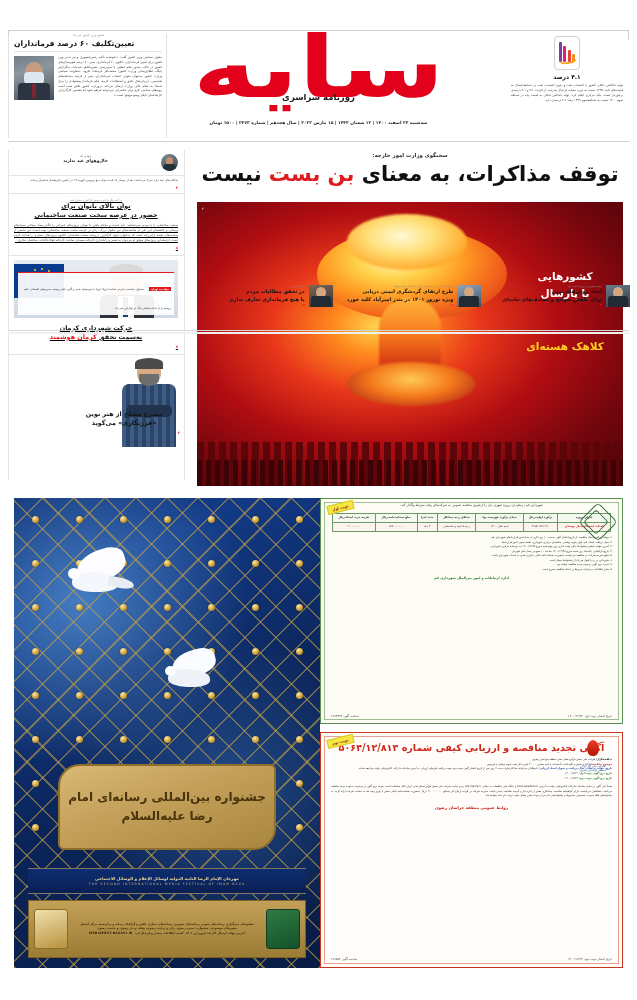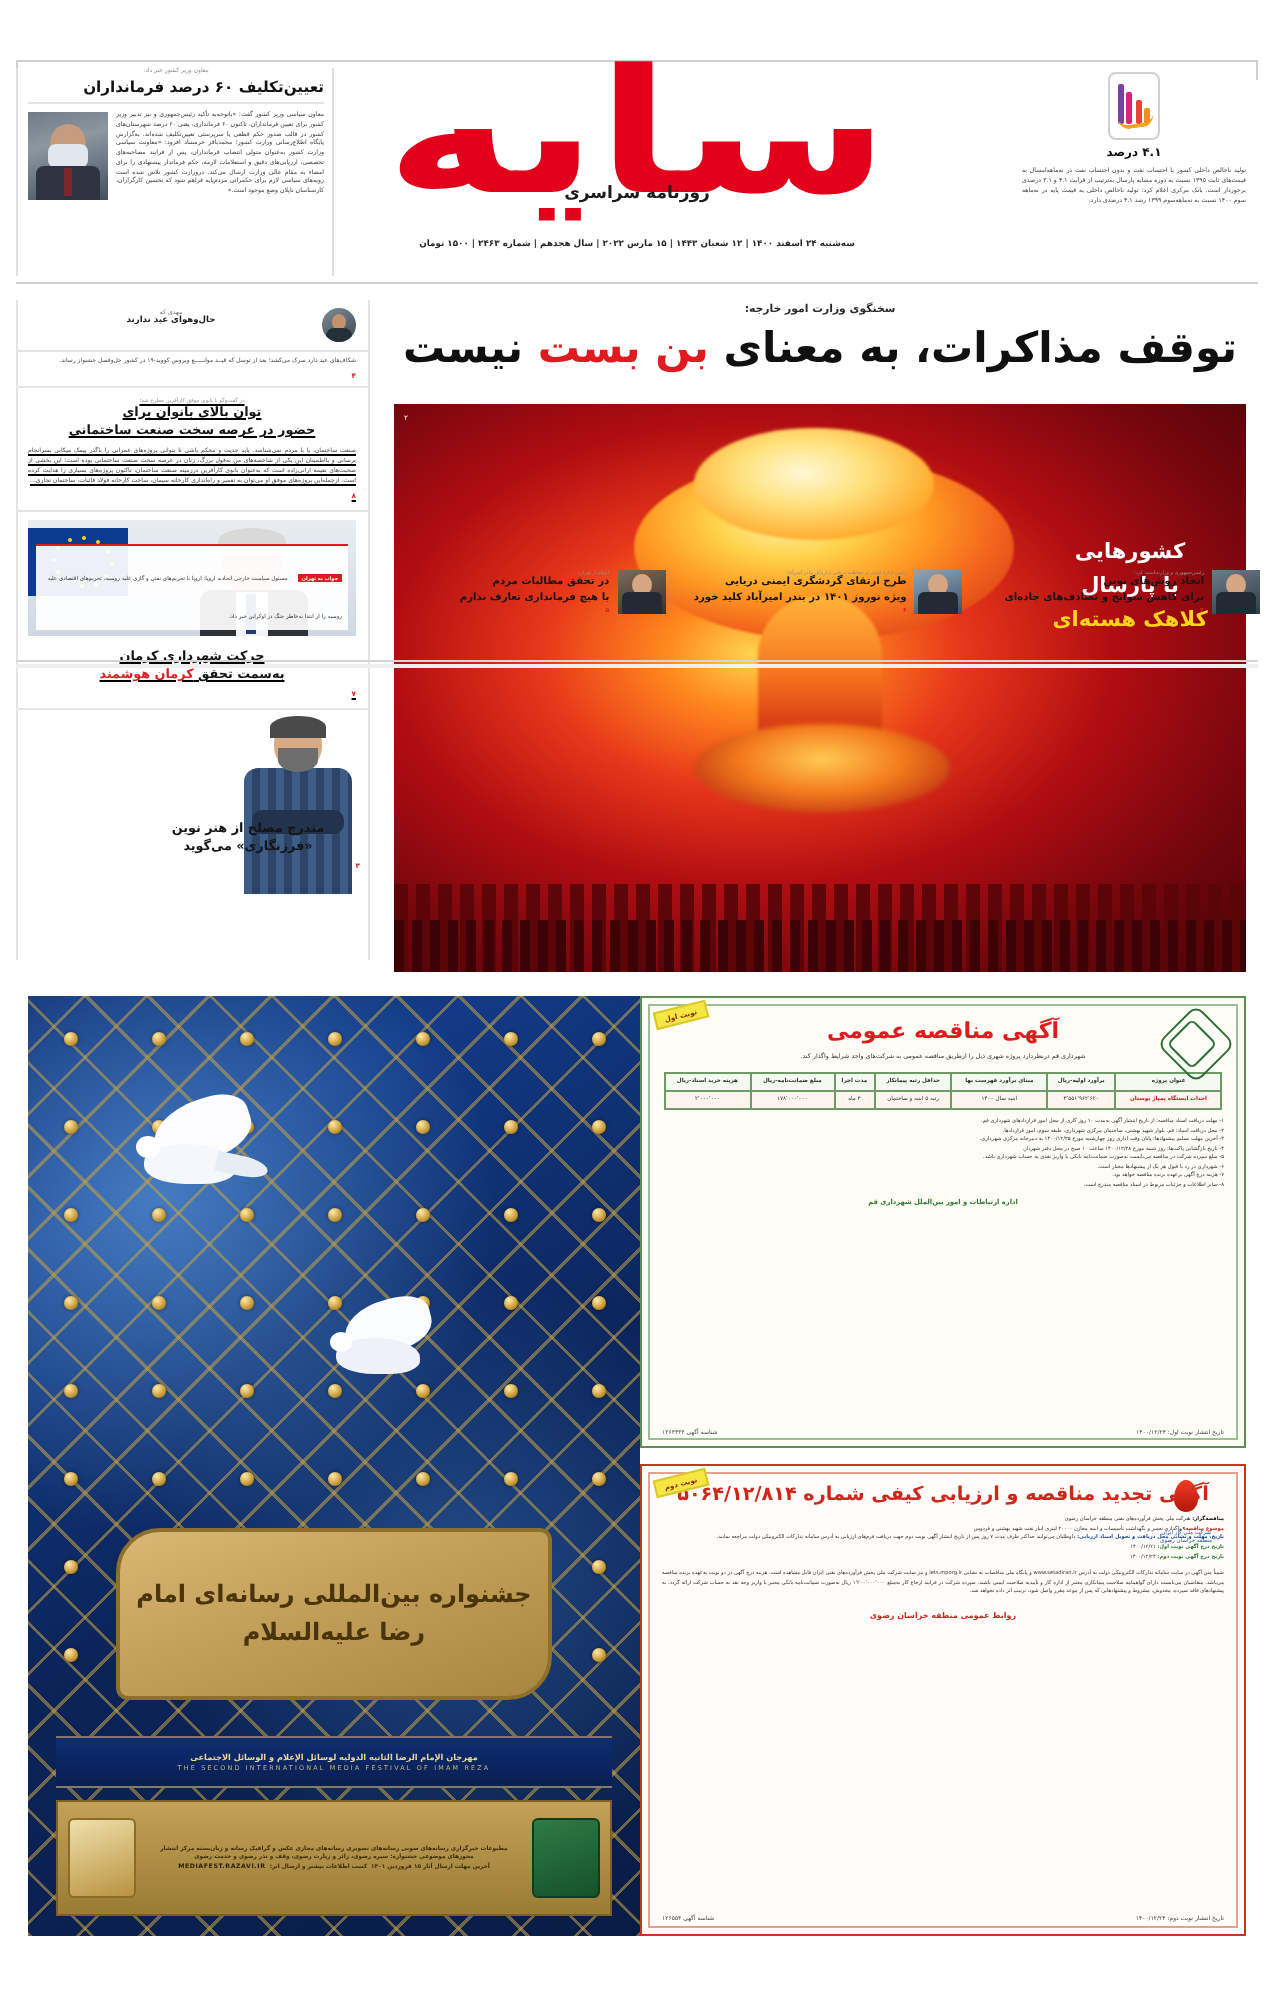--- a/index.html
+++ b/index.html
@@ -50,21 +50,21 @@
   .stat-icon b { display:block; width:3.2px; border-radius:1px; }
   .sb1{height:8px;background:#f0901e;} .sb2{height:12px;background:#ef4036;}
   .sb3{height:16px;background:#e0207a;} .sb4{height:20px;background:#7b3fa0;}
   .stat-swoosh{position:absolute;left:4px;bottom:5px;width:18px;height:6px;border-bottom:2px solid #f6a11d;border-radius:0 0 10px 10px;transform:rotate(-8deg);}
   .stat-num { text-align:center; font-size:6px; font-weight:700; color:#111; margin-top:3px; }
   .stat-body { font-size:3.1px; line-height:1.6; color:#3c3c3c; text-align:justify; margin-top:3px; }
 
   
   .tl-article { position:absolute; left:14px; top:33px; width:148px; }
   .tl-kicker { font-size:3px; color:#8d8d8d; text-align:center; margin-bottom:2px;}
-  .tl-title { font-size:7.6px; font-weight:700; color:#121212; text-align:right; letter-spacing:-0.3px;}
+  .tl-title { font-size:7.6px; font-weight:700; color:#121212; text-align:left; letter-spacing:-0.3px;}
   .tl-rule { height:1px; background:#e3e3e3; margin:3px 0 3px 0;}
   .tl-flow { margin-top:3px; }
   .tl-photo {
     float:left; width:40px; height:44px; margin:1px 4px 2px 0;
     background: linear-gradient(165deg,#6f7c86 0%, #8c98a0 35%, #43505c 100%);
     position:relative; overflow:hidden;
   }
   .tl-photo .head{position:absolute;left:11px;top:6px;width:18px;height:20px;border-radius:50%;background:#c79b7e;}
   .tl-photo .mask{position:absolute;left:10px;top:16px;width:20px;height:12px;border-radius:4px;background:#dfe7ef;}
   .tl-photo .body{position:absolute;left:4px;top:27px;width:32px;height:18px;background:#2b3440;border-radius:4px 4px 0 0;}
@@ -138,21 +138,21 @@
   .mushroom-stem { position:absolute; left:182px; top:96px; width:62px; height:96px; border-radius:30px 30px 16px 16px;
      background: linear-gradient(180deg,#ffb43a 0%, #f6761d 40%, #cf2d12 75%, #8a0b0d 100%); filter: blur(0.8px);}
   .mushroom-base { position:absolute; left:150px; top:160px; width:128px; height:44px; border-radius:50%;
      background: radial-gradient(ellipse at 50% 40%, #ffca52 0%, #f47a1c 45%, #a31310 100%); filter: blur(1.2px);}
   .skyline { position:absolute; left:0; bottom:0; width:426px; height:44px;
      background: repeating-linear-gradient(90deg, #5a0508 0 7px, transparent 7px 11px); opacity:.95;}
   .skyline2 { position:absolute; left:0; bottom:0; width:426px; height:26px;
      background: repeating-linear-gradient(90deg, #3c0206 0 5px, transparent 5px 9px);}
   .hero-overlay { position:absolute; right:8px; top:66px; width:100px; text-align:center;}
   .hov-l { font-size:10.5px; font-weight:800; color:#ffffff; line-height:1.6; letter-spacing:-0.3px;}
-  .hov-l.y { color:#ffd21e; }
+  .hov-l.y { color:#ffd21e;margin-top:36px; }
   .hero-pg { position:absolute; left:12px; top:57px; font-size:3.6px; color:#fff; }
 
   
   .strip { position:absolute; left:190px; top:283px; width:440px; height:42px; display:flex; gap:6px;}
   .strip-item { flex:1; display:flex; gap:4px; align-items:flex-start; padding-top:2px;}
   .si-photo { width:24px; height:22px; flex:0 0 24px; position:relative; overflow:hidden; background:#9aa6b2;}
   .si-photo.p1{background:linear-gradient(160deg,#6d7c8a,#2f3c49);}
   .si-photo.p2{background:linear-gradient(160deg,#8fa6bb,#3b5268);}
   .si-photo.p3{background:linear-gradient(160deg,#7b6a5c,#3a2f27);}
   .si-photo .hh{position:absolute;left:7px;top:2px;width:10px;height:11px;border-radius:50%;background:#d3a782;}
@@ -538,21 +538,20 @@
       </div>
     </div>
 
     <div class="ad1 rtl">
       <div class="ad1-inner"></div>
       <div class="ad-flag">نوبت اول</div>
       <div class="ad1-logo">
         <div class="oct"></div>
           <div class="oct2"></div>
       </div>
-      <div class="ad1-title">آگهی مناقصه عمومی</div>
       <div class="ad1-sub">شهرداری قم درنظردارد پروژه شهری ذیل را ازطریق مناقصه عمومی به شرکت‌های واجد شرایط واگذار کند.</div>
 
       <table class="tender">
         <thead>
           <tr>
             <th>عنوان پروژه</th>
             <th>برآورد اولیه-ریال</th>
             <th>مبنای برآورد فهرست بها</th>
             <th>حداقل رتبه پیمانکار</th>
             <th>مدت اجرا</th>

